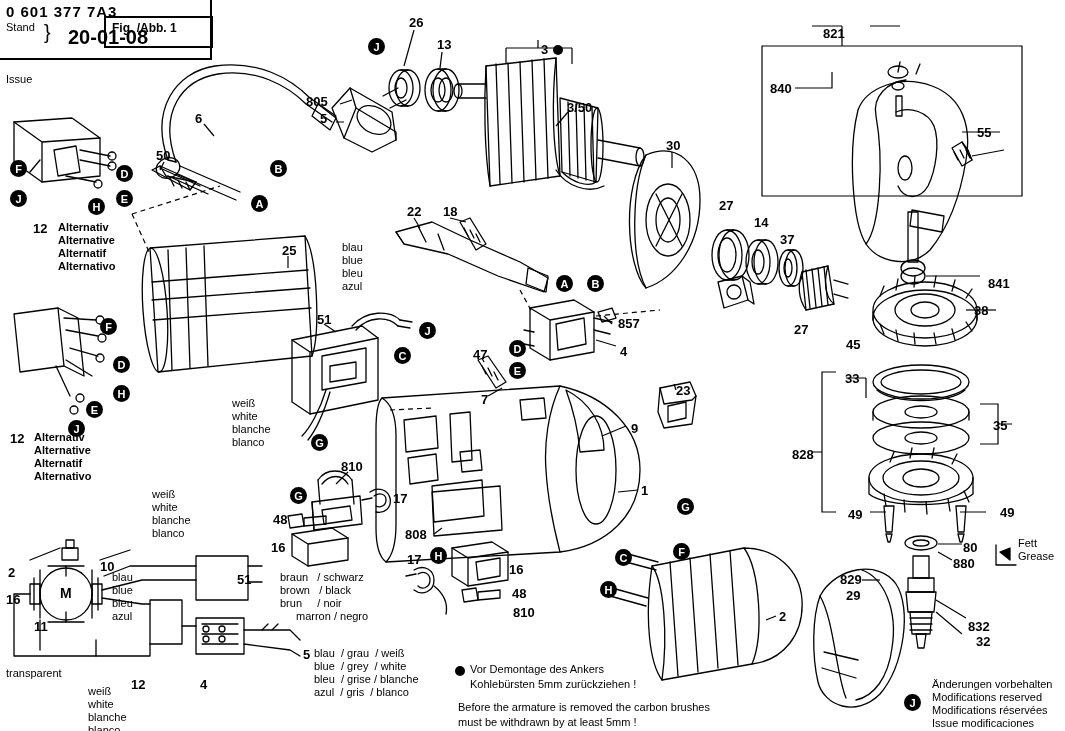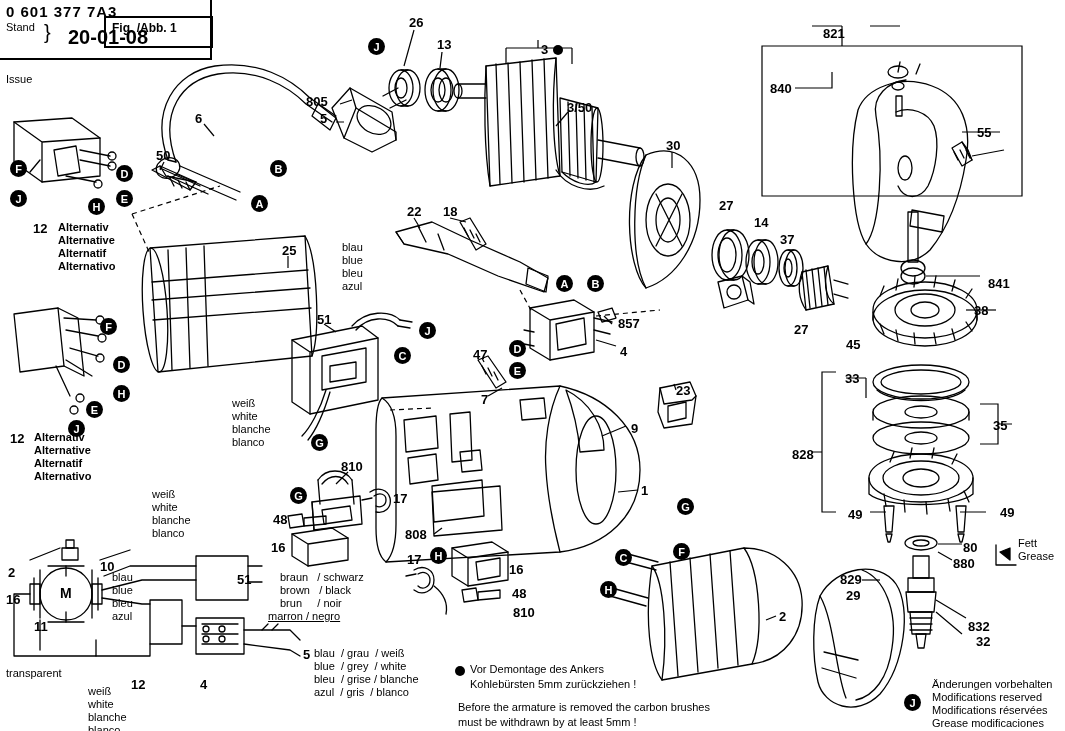--- a/index.html
+++ b/index.html
@@ -534,37 +534,37 @@
   <div class="t sm" style="left:6px;top:668px;">transparent</div>
 
   <div class="t sm" style="left:88px;top:686px;">weiß</div>
   <div class="t sm" style="left:88px;top:699px;">white</div>
   <div class="t sm" style="left:88px;top:712px;">blanche</div>
   <div class="t sm" style="left:88px;top:725px;">blanco</div>
 
   <div class="t sm" style="left:280px;top:572px;">braun   / schwarz</div>
   <div class="t sm" style="left:280px;top:585px;">brown   / black</div>
   <div class="t sm" style="left:280px;top:598px;">brun     / noir</div>
-  <div class="t sm" style="left:268px;top:611px;text-decoration:underline;">marron / negro</div>
+  <div class="t sm" style="left:296px;top:611px;">marron / negro</div>
 
   <div class="t sm" style="left:314px;top:648px;">blau  / grau  / weiß</div>
   <div class="t sm" style="left:314px;top:661px;">blue  / grey  / white</div>
   <div class="t sm" style="left:314px;top:674px;">bleu  / grise / blanche</div>
   <div class="t sm" style="left:314px;top:687px;">azul  / gris  / blanco</div>
 
   <div class="t sm" style="left:1018px;top:538px;">Fett</div>
   <div class="t sm" style="left:1018px;top:551px;">Grease</div>
 
   <div class="dot" style="left:455px;top:666px;width:10px;height:10px;"></div>
   <div class="t sm" style="left:470px;top:664px;">Vor Demontage des Ankers</div>
   <div class="t sm" style="left:470px;top:679px;">Kohlebürsten 5mm zurückziehen !</div>
   <div class="t sm" style="left:458px;top:702px;">Before the armature is removed the carbon brushes</div>
   <div class="t sm" style="left:458px;top:717px;">must be withdrawn by at least 5mm !</div>
 
   <div class="t sm" style="left:932px;top:679px;">Änderungen vorbehalten</div>
   <div class="t sm" style="left:932px;top:692px;">Modifications reserved</div>
   <div class="t sm" style="left:932px;top:705px;">Modifications réservées</div>
-  <div class="t sm" style="left:932px;top:718px;">Grease modificaciones</div>
+  <div class="t sm" style="left:932px;top:718px;">Issue modificaciones</div>
 
   <div class="t b" style="left:60px;top:586px;font-size:14px;">M</div>
 
 <div class="dot" style="left: 553px; top: 45px; width: 10px; height: 10px;"></div>
   </div>
 
 </body></html>

